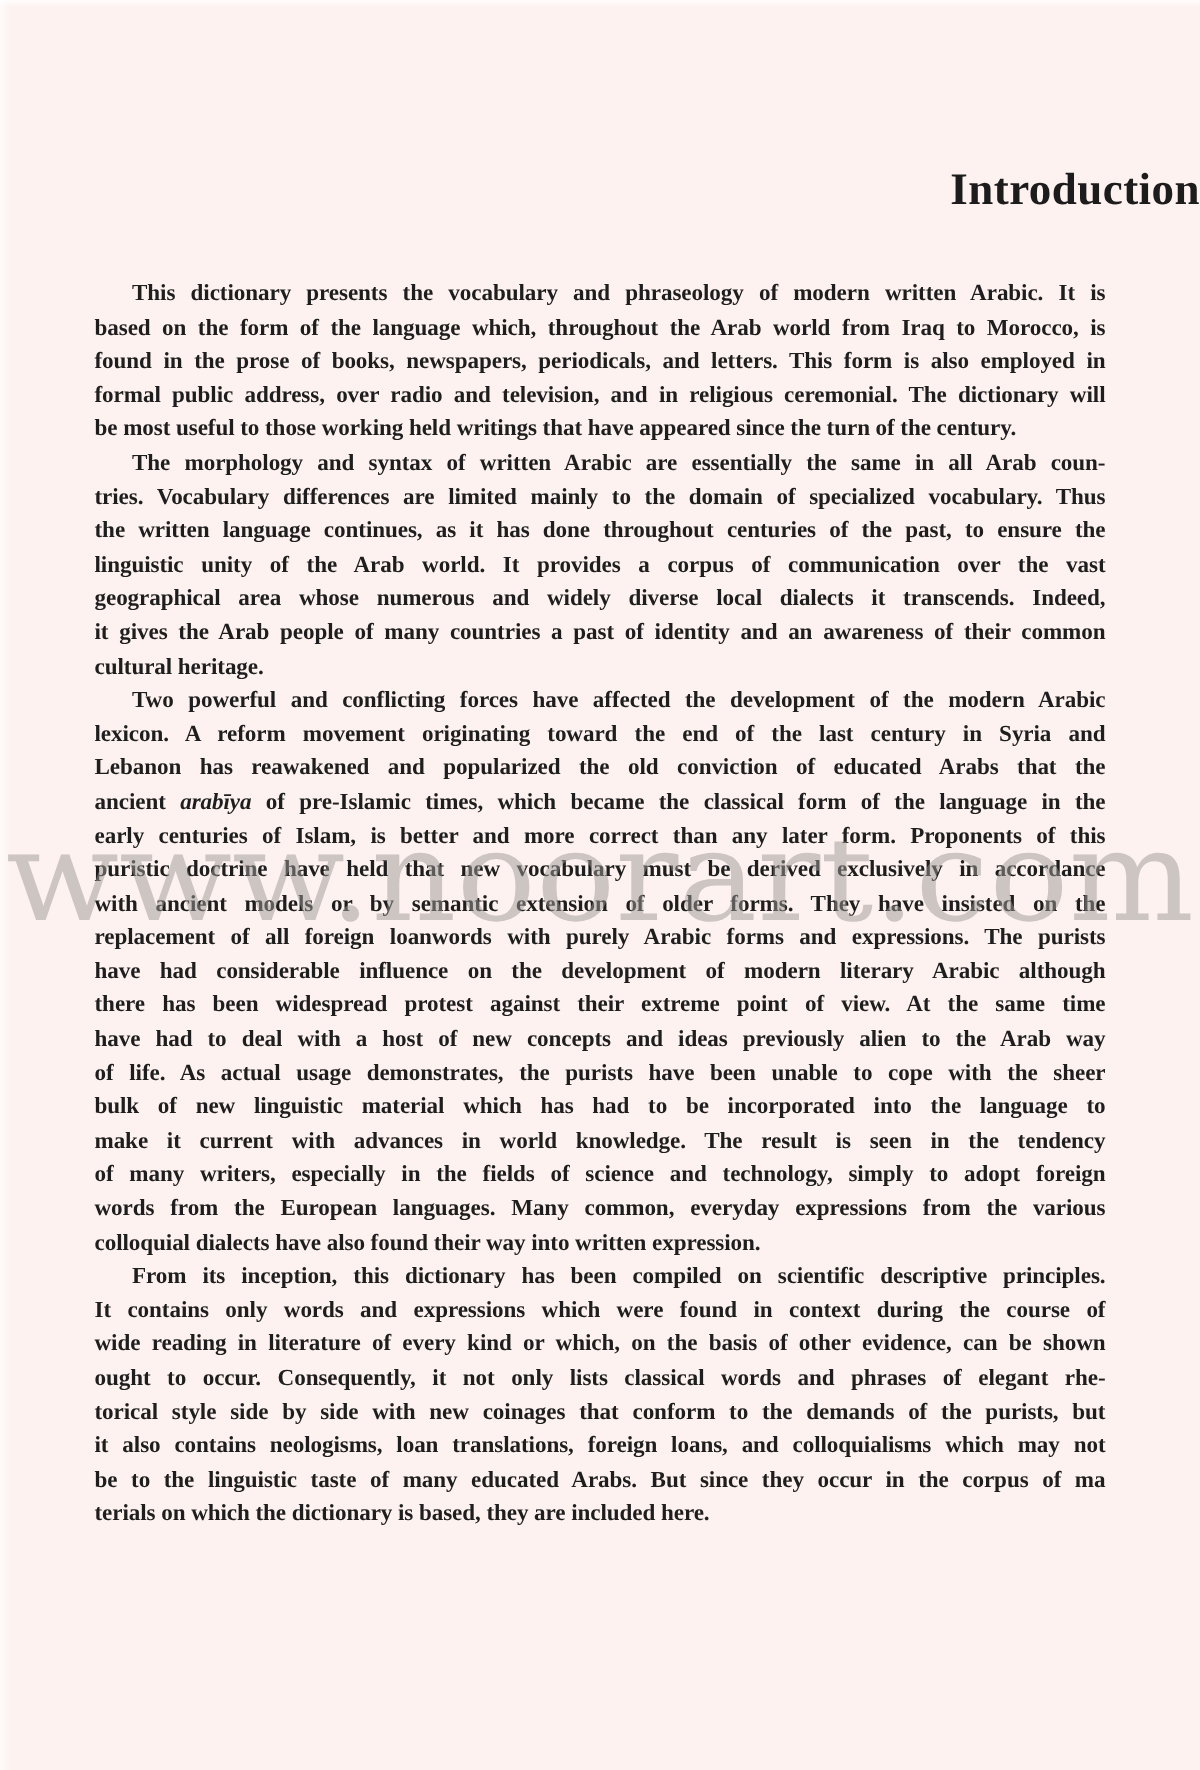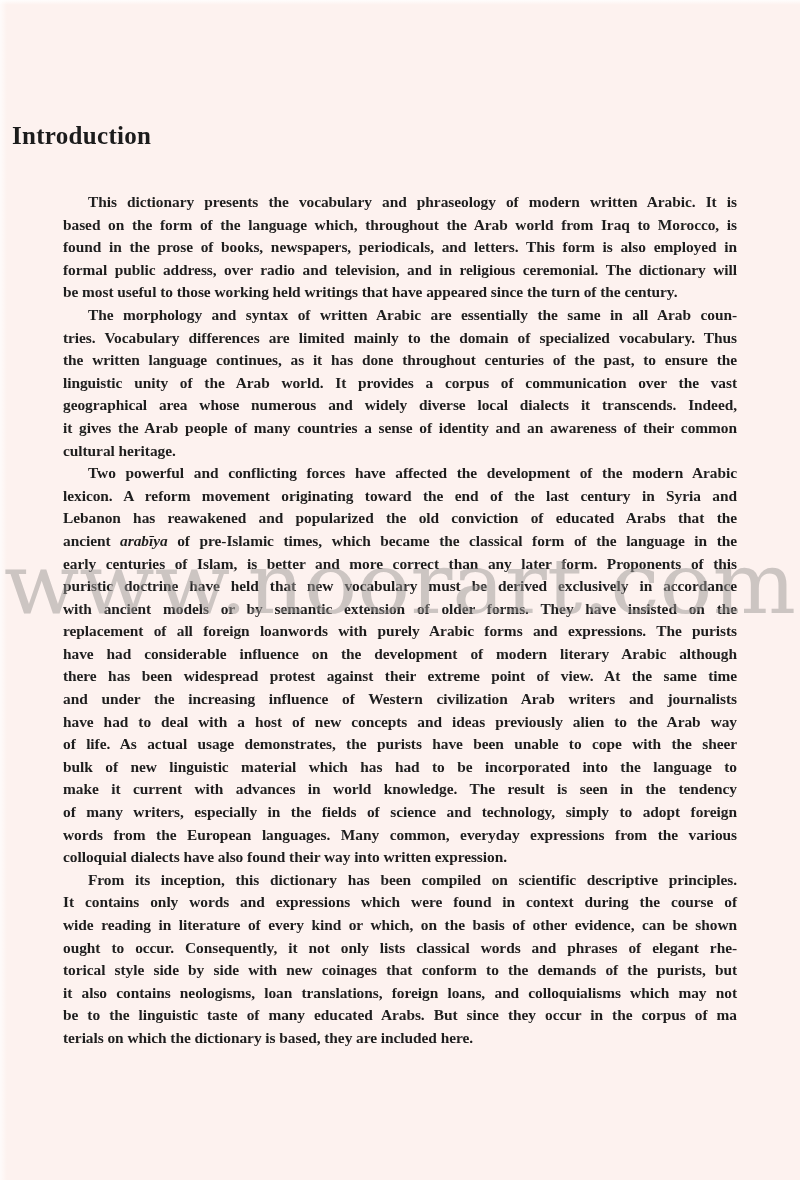--- a/index.html
+++ b/index.html
@@ -23,24 +23,24 @@
     pointer-events: none;
   }
   .scan-edge-left {
     position: absolute;
     top: 0; left: 0;
     width: 7px; height: 100%;
     background: linear-gradient(90deg, rgba(255,255,255,0.7), rgba(255,255,255,0));
     pointer-events: none;
   }
   .title {
-    margin: 12px;
+    margin: 0;
     padding-top: 110px;
-    text-align: left;
-    font-size: 25px;
+    text-align: right;
+    font-size: 30px;
     font-weight: bold;
     color: #1c1c1c;
     letter-spacing: 0.3px;
   }
   .body-text {
     margin: 41px auto 0;
     width: 674px;
     font-size: 15.4px;
     line-height: 22.6px;
     color: #1e1e1e;
@@ -80,35 +80,34 @@
         <div class="line">found in the prose of books, newspapers, periodicals, and letters. This form is also employed in</div>
         <div class="line">formal public address, over radio and television, and in religious ceremonial. The dictionary will</div>
         <div class="line last">be most useful to those working held writings that have appeared since the turn of the century.</div>
       </div>
       <div class="para">
         <div class="line first">The morphology and syntax of written Arabic are essentially the same in all Arab coun-</div>
         <div class="line">tries. Vocabulary differences are limited mainly to the domain of specialized vocabulary. Thus</div>
         <div class="line">the written language continues, as it has done throughout centuries of the past, to ensure the</div>
         <div class="line">linguistic unity of the Arab world. It provides a corpus of communication over the vast</div>
         <div class="line">geographical area whose numerous and widely diverse local dialects it transcends. Indeed,</div>
-        <div class="line">it gives the Arab people of many countries a sense of identity and an awareness of their common</div>
+        <div class="line">it gives the Arab people of many countries a past of identity and an awareness of their common</div>
         <div class="line last">cultural heritage.</div>
       </div>
       <div class="para">
         <div class="line first">Two powerful and conflicting forces have affected the development of the modern Arabic</div>
         <div class="line">lexicon. A reform movement originating toward the end of the last century in Syria and</div>
         <div class="line">Lebanon has reawakened and popularized the old conviction of educated Arabs that the</div>
         <div class="line">ancient <i>arabīya</i> of pre-Islamic times, which became the classical form of the language in the</div>
         <div class="line">early centuries of Islam, is better and more correct than any later form. Proponents of this</div>
         <div class="line">puristic doctrine have held that new vocabulary must be derived exclusively in accordance</div>
         <div class="line">with ancient models or by semantic extension of older forms. They have insisted on the</div>
         <div class="line">replacement of all foreign loanwords with purely Arabic forms and expressions. The purists</div>
         <div class="line">have had considerable influence on the development of modern literary Arabic although</div>
         <div class="line">there has been widespread protest against their extreme point of view. At the same time</div>
-        <div class="line">and under the increasing influence of Western civilization Arab writers and journalists</div>
         <div class="line">have had to deal with a host of new concepts and ideas previously alien to the Arab way</div>
         <div class="line">of life. As actual usage demonstrates, the purists have been unable to cope with the sheer</div>
         <div class="line">bulk of new linguistic material which has had to be incorporated into the language to</div>
         <div class="line">make it current with advances in world knowledge. The result is seen in the tendency</div>
         <div class="line">of many writers, especially in the fields of science and technology, simply to adopt foreign</div>
         <div class="line">words from the European languages. Many common, everyday expressions from the various</div>
         <div class="line last">colloquial dialects have also found their way into written expression.</div>
       </div>
       <div class="para">
         <div class="line first">From its inception, this dictionary has been compiled on scientific descriptive principles.</div>

